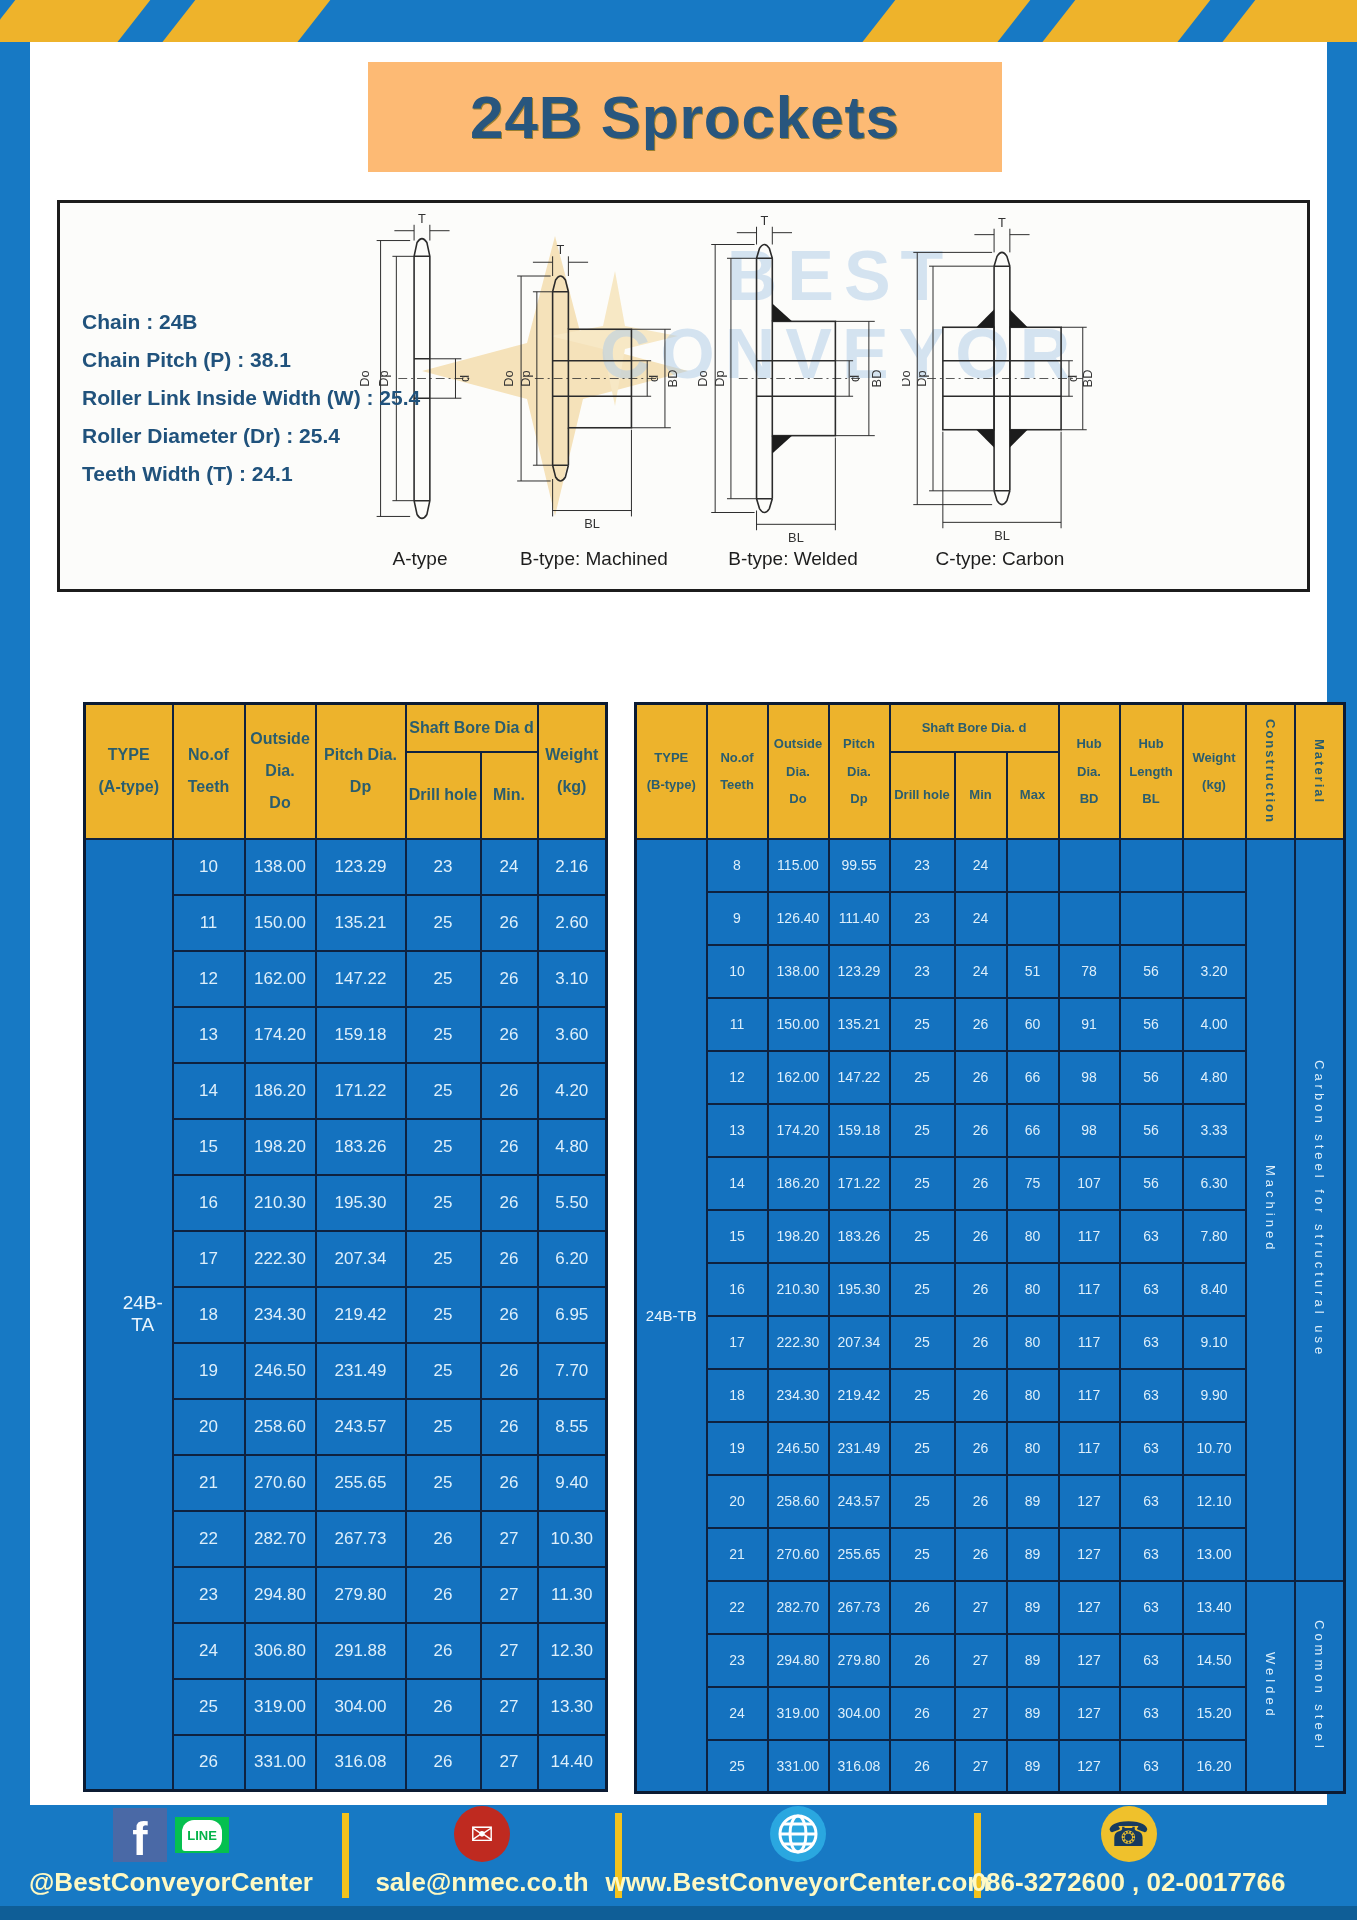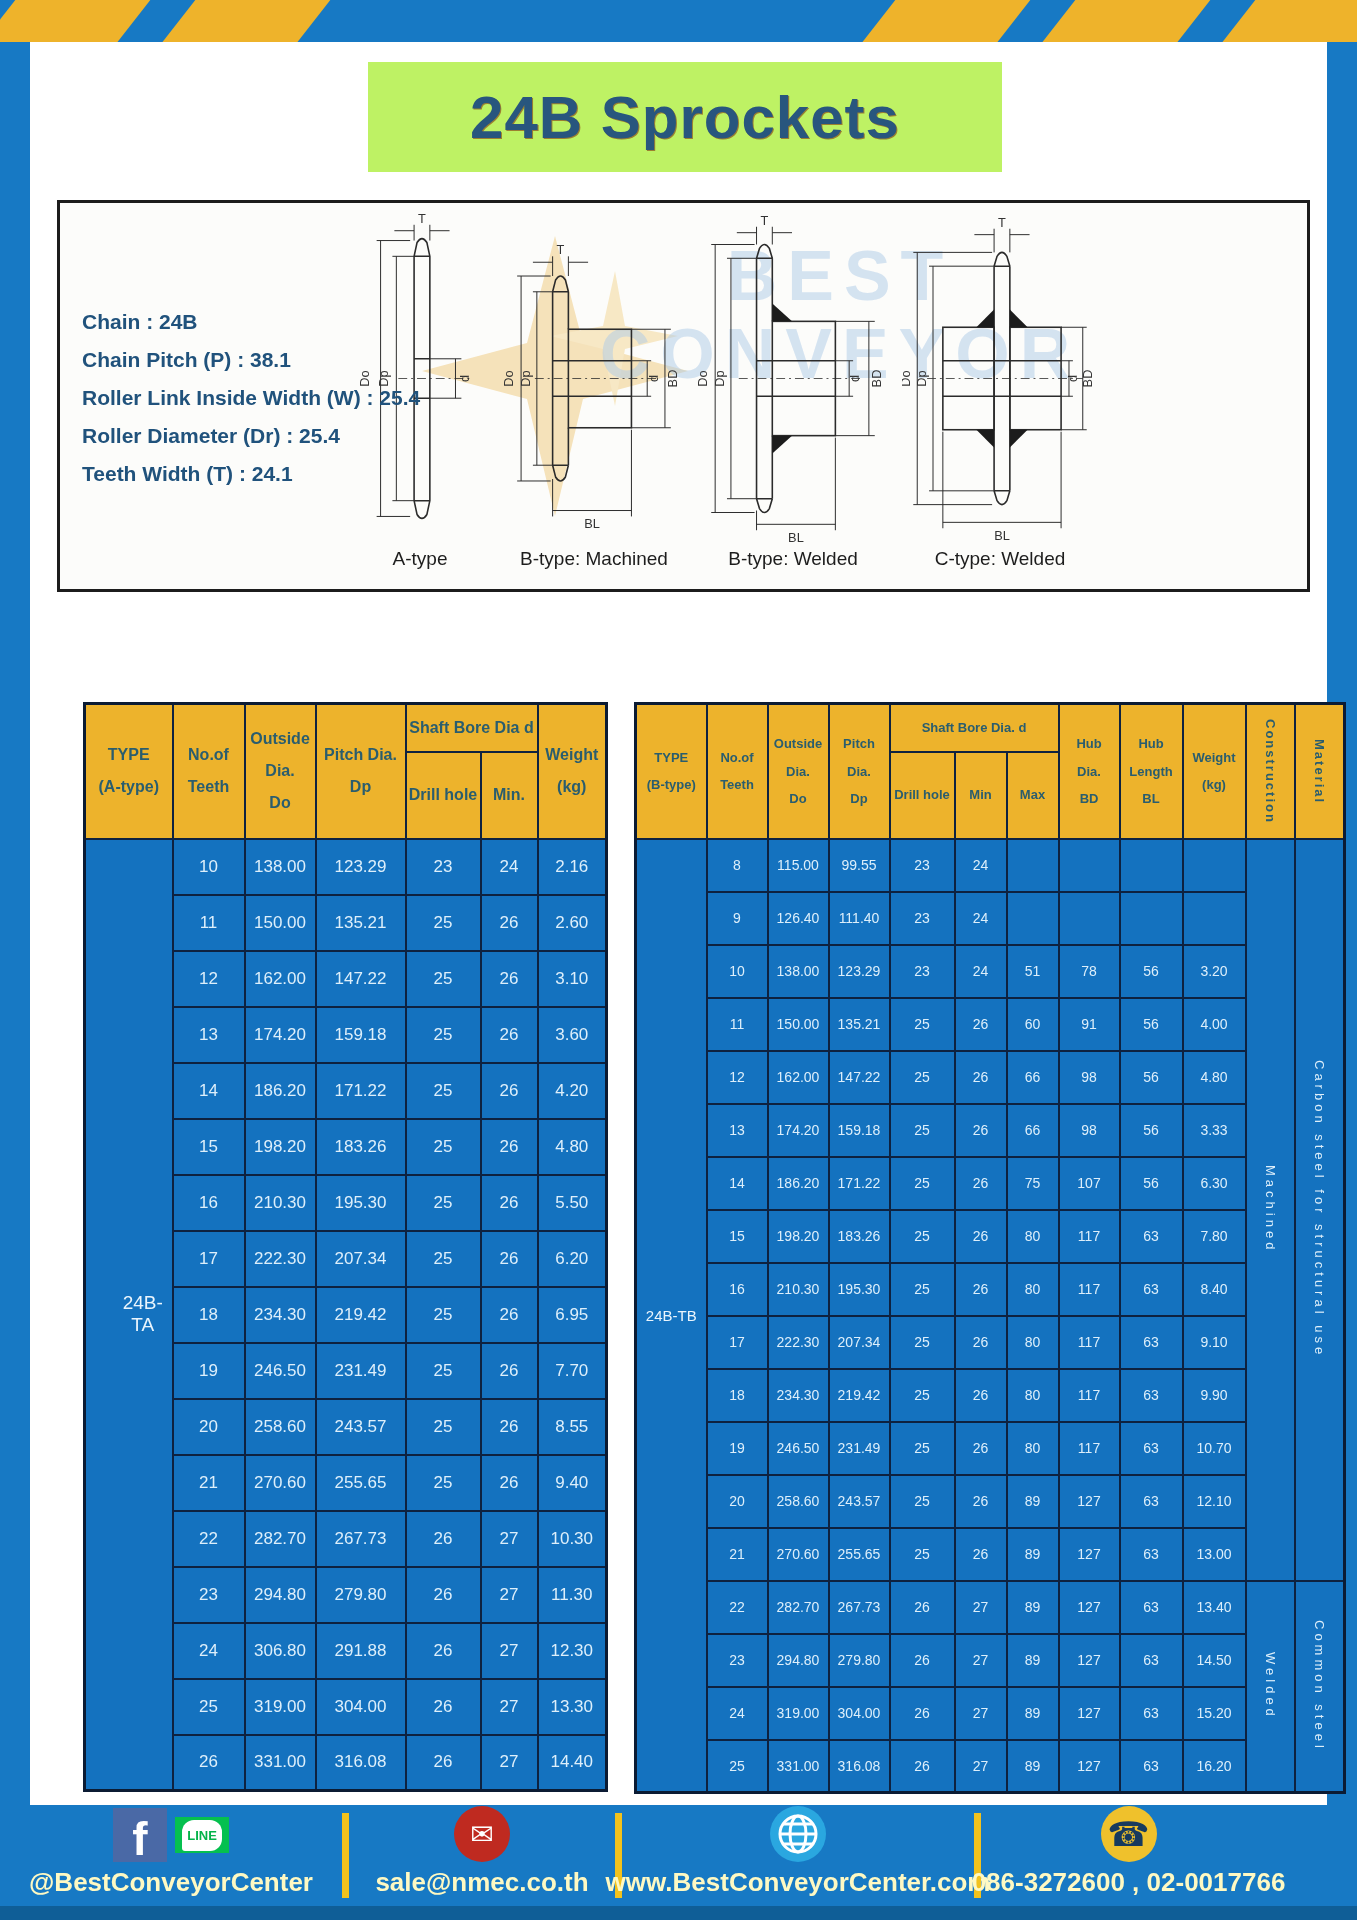--- a/index.html
+++ b/index.html
@@ -5,21 +5,21 @@
   html,body{margin:0;padding:0;background:#0f5e97;}
   .page{position:relative;width:1357px;height:1920px;background:#1779c4;overflow:hidden;
         font-family:"Liberation Sans",sans-serif;}
   
   .topbar{position:absolute;left:0;top:0;width:1357px;height:42px;background:#1779c4;overflow:hidden;}
   .stripe{position:absolute;top:-6px;height:54px;width:135px;background:#eeb32b;
           transform:skewX(-38deg);transform-origin:top left;}
   
   .content{position:absolute;left:30px;top:42px;width:1297px;height:1763px;background:#ffffff;}
   
-  .title-banner{position:absolute;left:338px;top:20px;width:634px;height:110px;background:#bef264;
+  .title-banner{position:absolute;left:338px;top:20px;width:634px;height:110px;background:#fdba74;
     display:flex;align-items:center;justify-content:center;font-size:60px;font-weight:bold;
     color:#28567e;letter-spacing:1px;text-shadow:1px 1px 0 #9c8030;}
   
   .panel{position:absolute;left:27px;top:158px;width:1247px;height:386px;background:#fcfcfa;
          border:3px solid #1c1c1c;}
   .specs{position:absolute;left:22px;top:100px;z-index:3;}
   .specs div{font-size:21px;font-weight:bold;color:#20527c;line-height:38px;white-space:nowrap;}
   .watermark{position:absolute;left:0;top:0;width:100%;height:100%;z-index:1;overflow:hidden;}
   .wm-star{position:absolute;left:360px;top:28px;opacity:.55;}
   .wm-text{position:absolute;left:480px;top:34px;width:600px;text-align:center;opacity:.5;}
@@ -194,21 +194,21 @@
             <text transform="rotate(-90 7 170)" x="7" y="170" text-anchor="middle">Do</text>
             <path class="dim" d="M92,56 H26 M92,284 H26 M30,56 V284"></path>
             <text transform="rotate(-90 23 170)" x="23" y="170" text-anchor="middle">Dp</text>
             <path class="dim" d="M160,152 H172 M160,188 H172 M168,152 V188"></path>
             <text transform="rotate(-90 176 170)" x="176" y="170" text-anchor="middle">d</text>
             <path class="dim" d="M160,118 H186 M160,222 H186 M182,118 V222"></path>
             <text transform="rotate(-90 191 170)" x="191" y="170" text-anchor="middle">BD</text>
             <path class="dim" d="M40,224 V322 M160,224 V322 M40,316 H160"></path>
             <text x="100" y="334" text-anchor="middle">BL</text>
           </svg>
-          <figcaption>C-type: Welded</figcaption>
+          <figcaption>C-type: Carbon</figcaption>
         </figure>
       </div>
     </div>
 
     <table class="tbl tbl-a">
       <colgroup>
         <col style="width:88px">
           <col style="width:72px">
           <col style="width:71px">
           <col style="width:90px">

